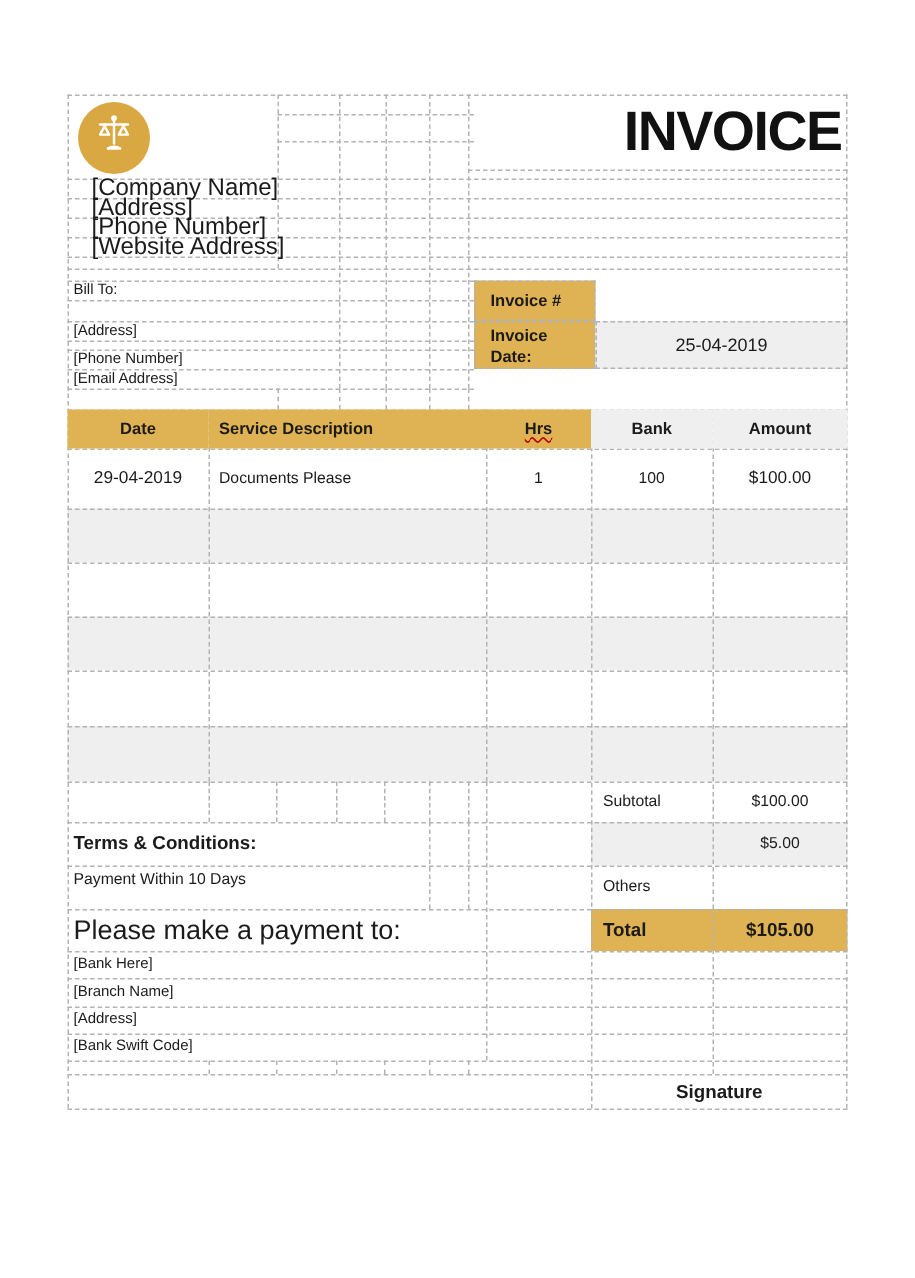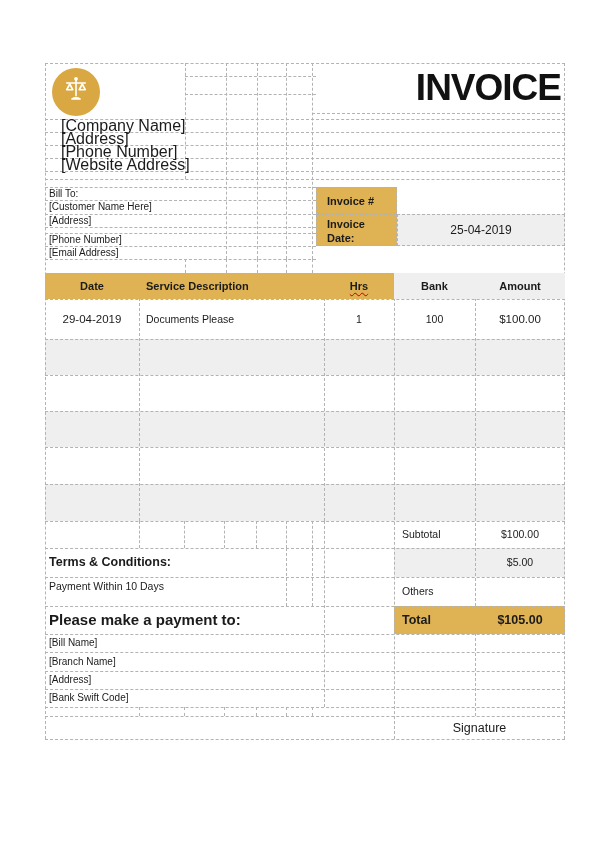--- a/index.html
+++ b/index.html
@@ -77,32 +77,32 @@
   .r-tax{top:485px;height:29px;line-height:29px}
   .r-oth{top:514px;height:29px;line-height:29px}
   .r-tot{top:543px;height:28px;line-height:28px}
   .tax-band{left:349px;top:485px;width:171px;height:29px;background:var(--gray-fill)}
   .tot-band{left:349px;top:543px;width:171px;height:28px;background:var(--gold)}
   .tot-txt{font-weight:700;font-size:12.5px}
 
   
   .terms-h{left:4px;top:485px;height:29px;line-height:29px;font-weight:700;font-size:12.5px}
   .terms-b{left:4px;top:516px;height:14px;line-height:14px;font-size:10.5px}
-  .pay-h{left:4px;top:543px;height:28px;line-height:28px;font-weight:700;font-size:15px}
+  .pay-h{left:4px;top:543px;height:28px;line-height:28px;font-weight:400;font-size:18px}
 
   
   .bank{left:4px;width:260px;font-size:10px;position:absolute;z-index:3}
   .bk1{top:571px;height:18px;line-height:18px}
   .bk2{top:589px;height:19px;line-height:19px}
   .bk3{top:608px;height:18px;line-height:18px}
   .bk4{top:626px;height:18px;line-height:18px}
 
   
   .sig{left:349px;top:653px;width:171px;height:24px;line-height:24px;text-align:center;
-    font-size:12.5px;font-weight:400;position:absolute;z-index:3}
+    font-size:12.5px;font-weight:700;position:absolute;z-index:3}
 </style>
 </head>
 <body>
 
 <div class="page">
   <div class="sheet">
 
     <div id="gridlines">
         <div class="hline" style="top: 0px; left: 0px; width: 520px;"></div>
         <div class="hline" style="top: 13px; left: 140px; width: 131px;"></div>
@@ -189,21 +189,20 @@
       </div>
     </div>
     <div class="cell invoice-title">INVOICE</div>
 
     <div class="cell co co1">[Company Name]</div>
     <div class="cell co co2">[Address]</div>
     <div class="cell co co3">[Phone Number]</div>
     <div class="cell co co4">[Website Address]</div>
 
     <div class="cell bt bt0">Bill To:</div>
-    <div class="cell bt bt1">[Customer Name Here]</div>
     <div class="cell bt bt2">[Address]</div>
     <div class="cell bt bt3">[Phone Number]</div>
     <div class="cell bt bt4">[Email Address]</div>
 
     <div class="cell meta m-lab1">Invoice #</div>
     <div class="cell meta m-lab2">
         <span>Invoice Date:</span>
       </div>
     <div class="cell meta m-val2">25-04-2019</div>
 
@@ -232,21 +231,21 @@
     <div class="sum-lab r-oth">Others</div>
     <div class="sum-val r-oth"></div>
     <div class="fillcell tot-band"></div>
     <div class="sum-lab r-tot tot-txt">Total</div>
     <div class="sum-val r-tot tot-txt">$105.00</div>
 
     <div class="cell terms-h">Terms &amp; Conditions:</div>
     <div class="cell terms-b">Payment Within 10 Days</div>
     <div class="cell pay-h">Please make a payment to:</div>
 
-    <div class="bank bk1">[Bill Name]</div>
+    <div class="bank bk1">[Bank Here]</div>
     <div class="bank bk2">[Branch Name]</div>
     <div class="bank bk3">[Address]</div>
     <div class="bank bk4">[Bank Swift Code]</div>
 
     <div class="sig">Signature</div>
 
   </div>
 </div>
 
 </body></html>

